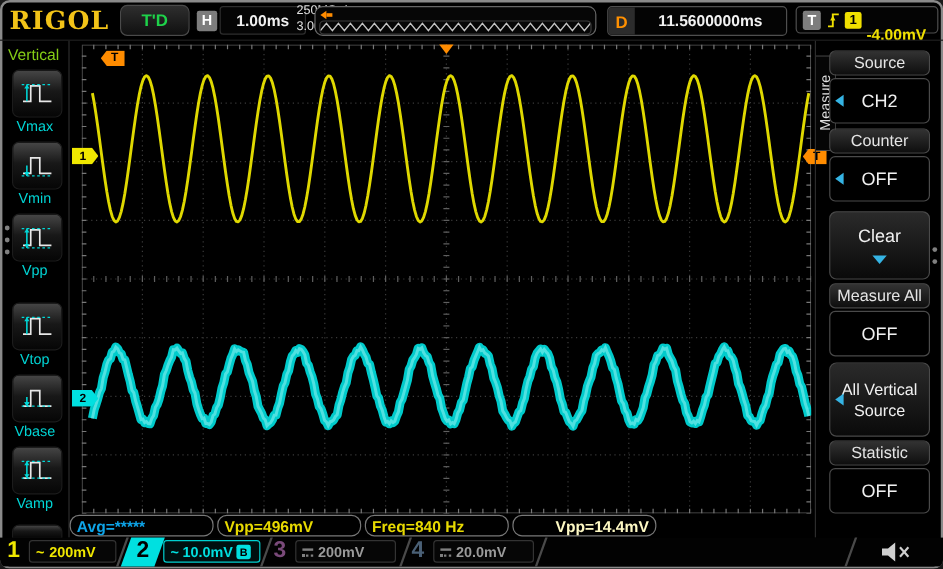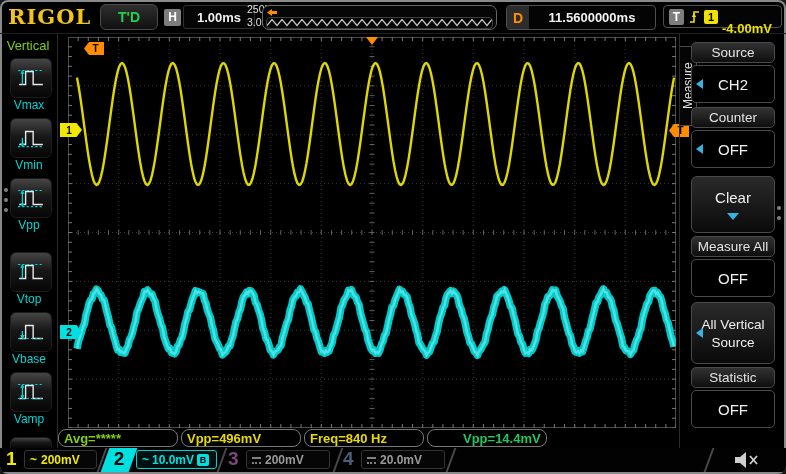--- a/index.html
+++ b/index.html
@@ -554,24 +554,24 @@
   </div>
 
   <div class="abs flexc mlabel" style="top:367px">Statistic</div>
   <div class="abs flexc mvalue" style="top:390px">
     <span>OFF</span>
   </div>
 
   <div class="abs dot" style="left:777px;top:206px"></div>
   <div class="abs dot" style="left:777px;top:216px"></div>
 
-  <div class="abs mbox" style="left:58px;color:#84cc16;">Avg=*****</div>
+  <div class="abs mbox" style="left:58px;color:#0ea5e9;">Avg=*****</div>
   <div class="abs mbox" style="left:181px;color:#e8da00;">Vpp=496mV</div>
   <div class="abs mbox" style="left:304px;color:#e8da00;">Freq=840 Hz</div>
-  <div class="abs mbox" style="left:427px;color:#22c55e;padding-left:35px;">Vpp=14.4mV</div>
+  <div class="abs mbox" style="left:427px;color:#fef9c3;padding-left:35px;">Vpp=14.4mV</div>
 
   <div class="abs" id="chbar">
 
     <div class="abs chnum" style="left:6px;color:#f0e800;">1</div>
     <div class="abs chbox" style="left:24px;width:73px;color:#f0e800;">
       <span class="ac">~</span>
       <span>200mV</span>
     </div>
     <div class="abs chdiv" style="left:101px;"></div>
 

